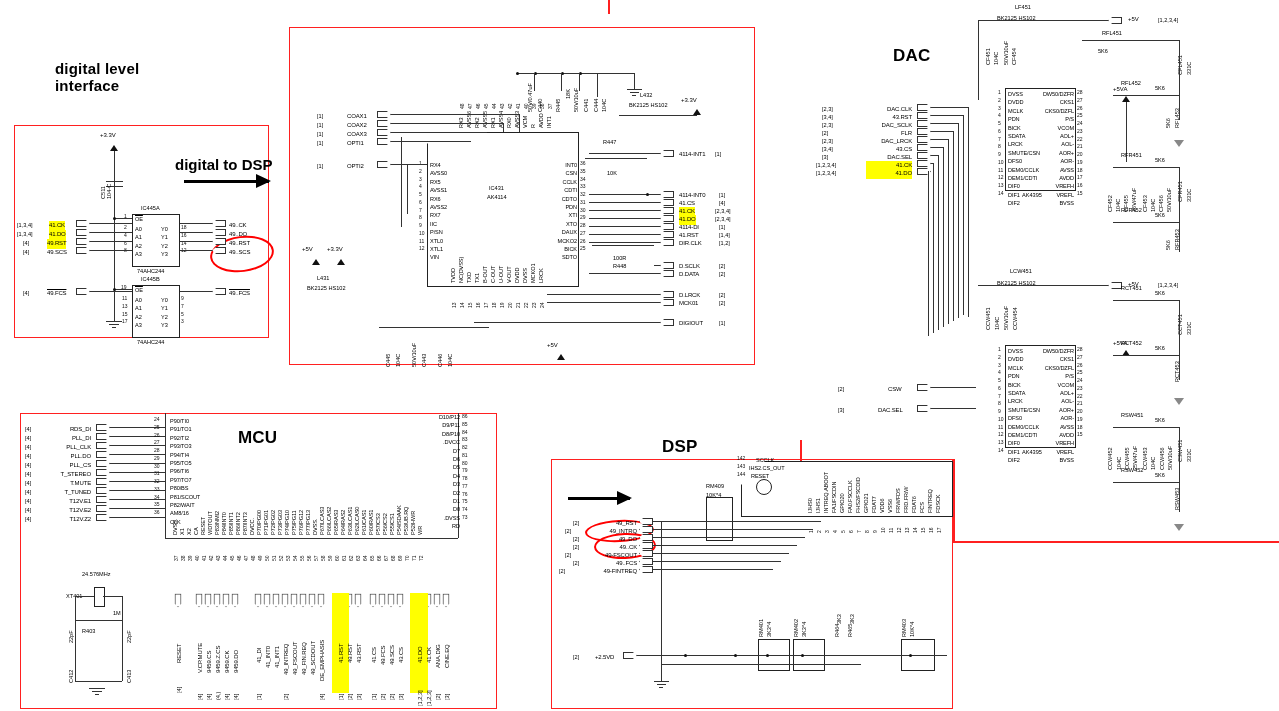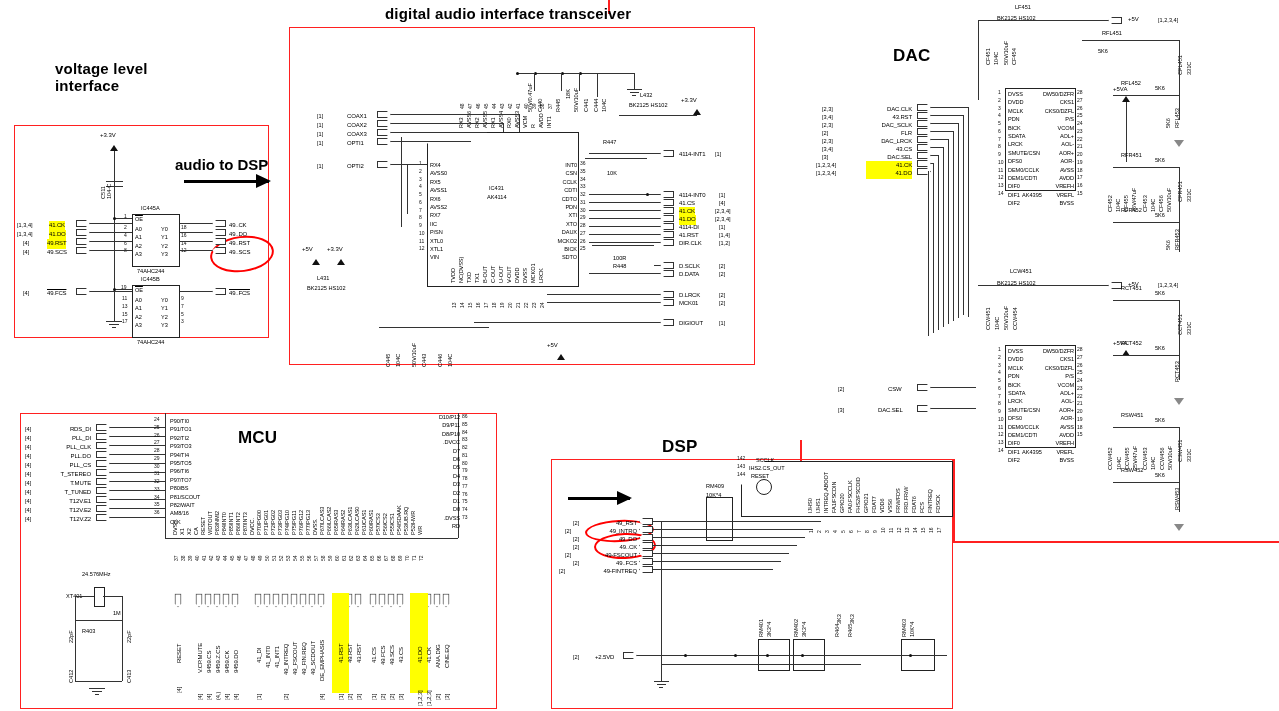--- a/index.html
+++ b/index.html
@@ -70,29 +70,28 @@
   <div class="frame" style="left:14px;top:125px;width:255px;height:213px;"></div>
   <div class="frame" style="left:289px;top:27px;width:466px;height:338px;"></div>
   <div class="frame" style="left:20px;top:413px;width:477px;height:296px;"></div>
   <div class="frame" style="left:551px;top:459px;width:402px;height:250px;"></div>
   <div class="divider" style="left:608px;top:0px;width:2px;height:14px;"></div>
   <div class="divider" style="left:800px;top:440px;width:2px;height:22px;"></div>
   <div class="divider" style="left:953px;top:541px;width:326px;height:2px;"></div>
   <div class="divider" style="left:953px;top:459px;width:2px;height:84px;"></div>
 
   <div class="sec-title" style="left:55px;top:60px;">
-    <div>voltage level</div>
+    <div>digital level</div>
     <div>interface</div>
   </div>
-  <div class="sec-title" style="left:385px;top:5px;">digital audio interface transceiver</div>
   <div class="sec-title big" style="left:893px;top:46px;">DAC</div>
   <div class="sec-title big" style="left:238px;top:428px;">MCU</div>
   <div class="sec-title big" style="left:662px;top:437px;">DSP</div>
 
-  <div class="annot-text" style="left:175px;top:156px;">audio to DSP</div>
+  <div class="annot-text" style="left:175px;top:156px;">digital to DSP</div>
   <div class="arrow" style="left:184px;top:180px;width:85px;"></div>
   <div class="arrow" style="left:568px;top:497px;width:62px;"></div>
   <div class="ellipse" style="left:210px;top:236px;width:60px;height:32px;transform:rotate(-7deg);"></div>
   <div class="ellipse" style="left:585px;top:520px;width:65px;height:18px;transform:rotate(-3deg);"></div>
   <div class="ellipse" style="left:594px;top:533px;width:58px;height:22px;transform:rotate(-2deg);"></div>
 
   <div class="abs" style="left:14px;top:125px;width:255px;height:213px;">
 
     <div class="vtri" style="left:96px;top:20px;"></div>
     <div class="vlab" style="left:86px;top:7px;">+3.3V</div>

